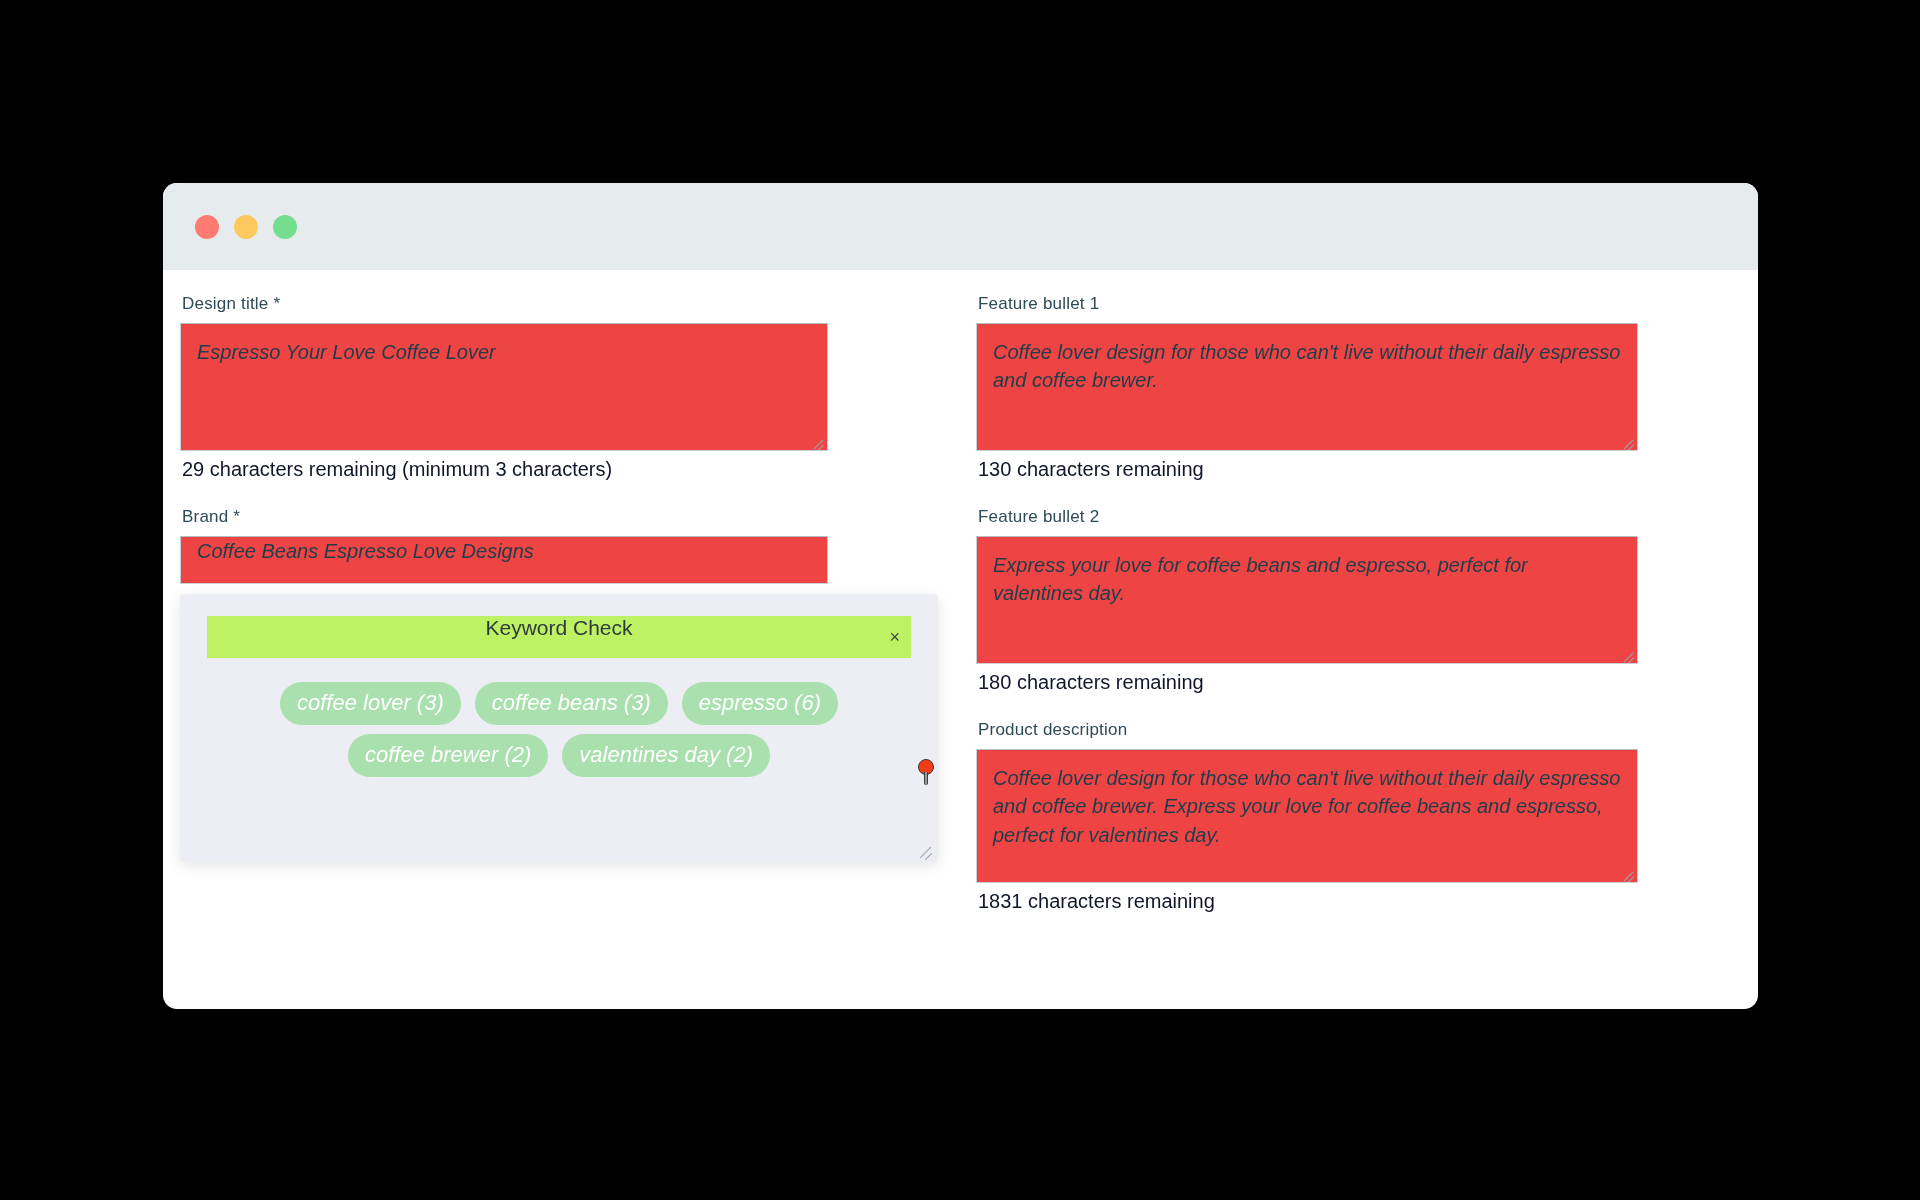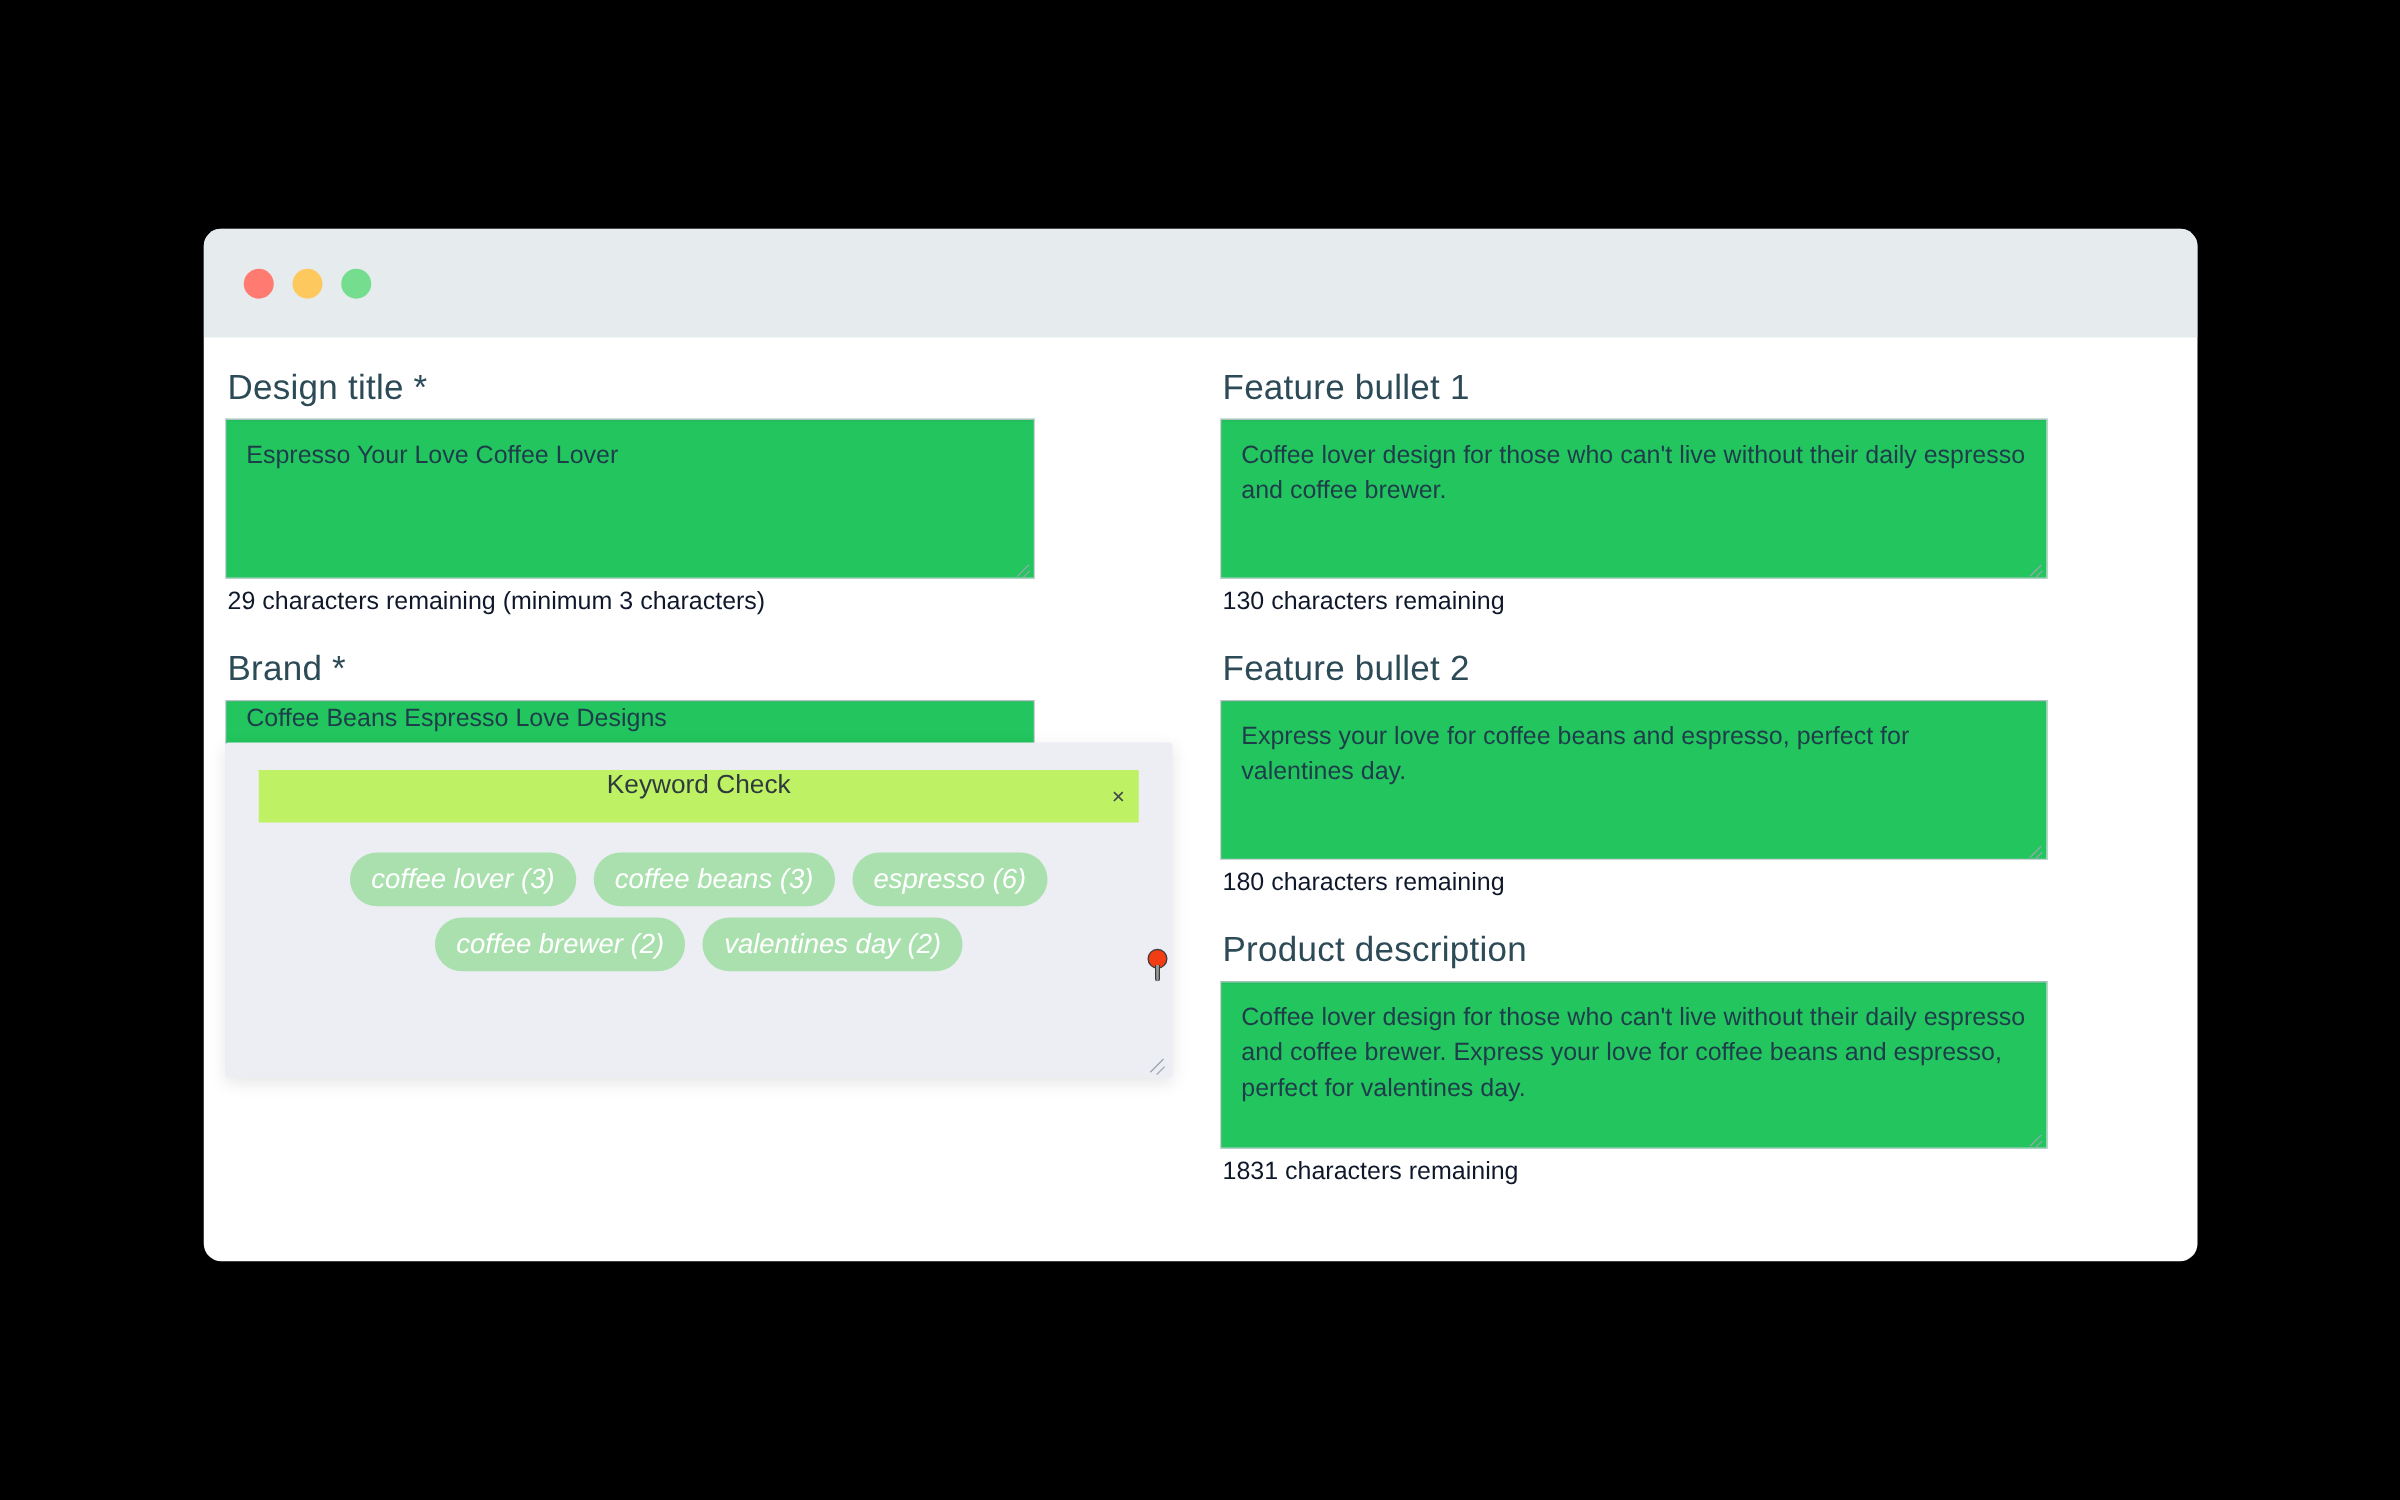--- a/index.html
+++ b/index.html
@@ -41,38 +41,39 @@
     display: flex;
     padding: 24px 0 0 0;
     height: calc(100% - 87px);
   }
 
   .col { position: relative; }
   .col-left  { width: 800px; padding-left: 17px; }
   .col-right { width: 795px; padding-left: 13px; }
 
   .field-label {
-    font-size: 28px;
+    font-size: 17px;
     color: #2d4a57;
     letter-spacing: 0.2px;
     margin: 0 0 9px 2px;
   }
   .field-label.sp-top { margin-top: 26px; }
 
   .box {
-    background: #22c55e;
+    background: #ef4444;
     border: 1px solid #c8d2d6;
     border-top-color: #b4c0c5;
     box-shadow: inset 0 1px 1px rgba(0,0,0,0.045);
     color: #1f3c4a;
     font-size: 20px;
     line-height: 1.42;
     padding: 14px 16px;
     position: relative;
     overflow: hidden;
+    font-style: italic;
   }
   .box.ta-title { width: 648px; height: 128px; }
   .box.inp      { width: 648px; height: 48px; padding-top: 0; }
   .box.ta-right { width: 662px; height: 128px; }
   .box.ta-desc  { width: 662px; height: 134px; }
 
   .resize-handle {
     position: absolute;
     right: 2px; bottom: 1px;
     width: 14px; height: 14px;

